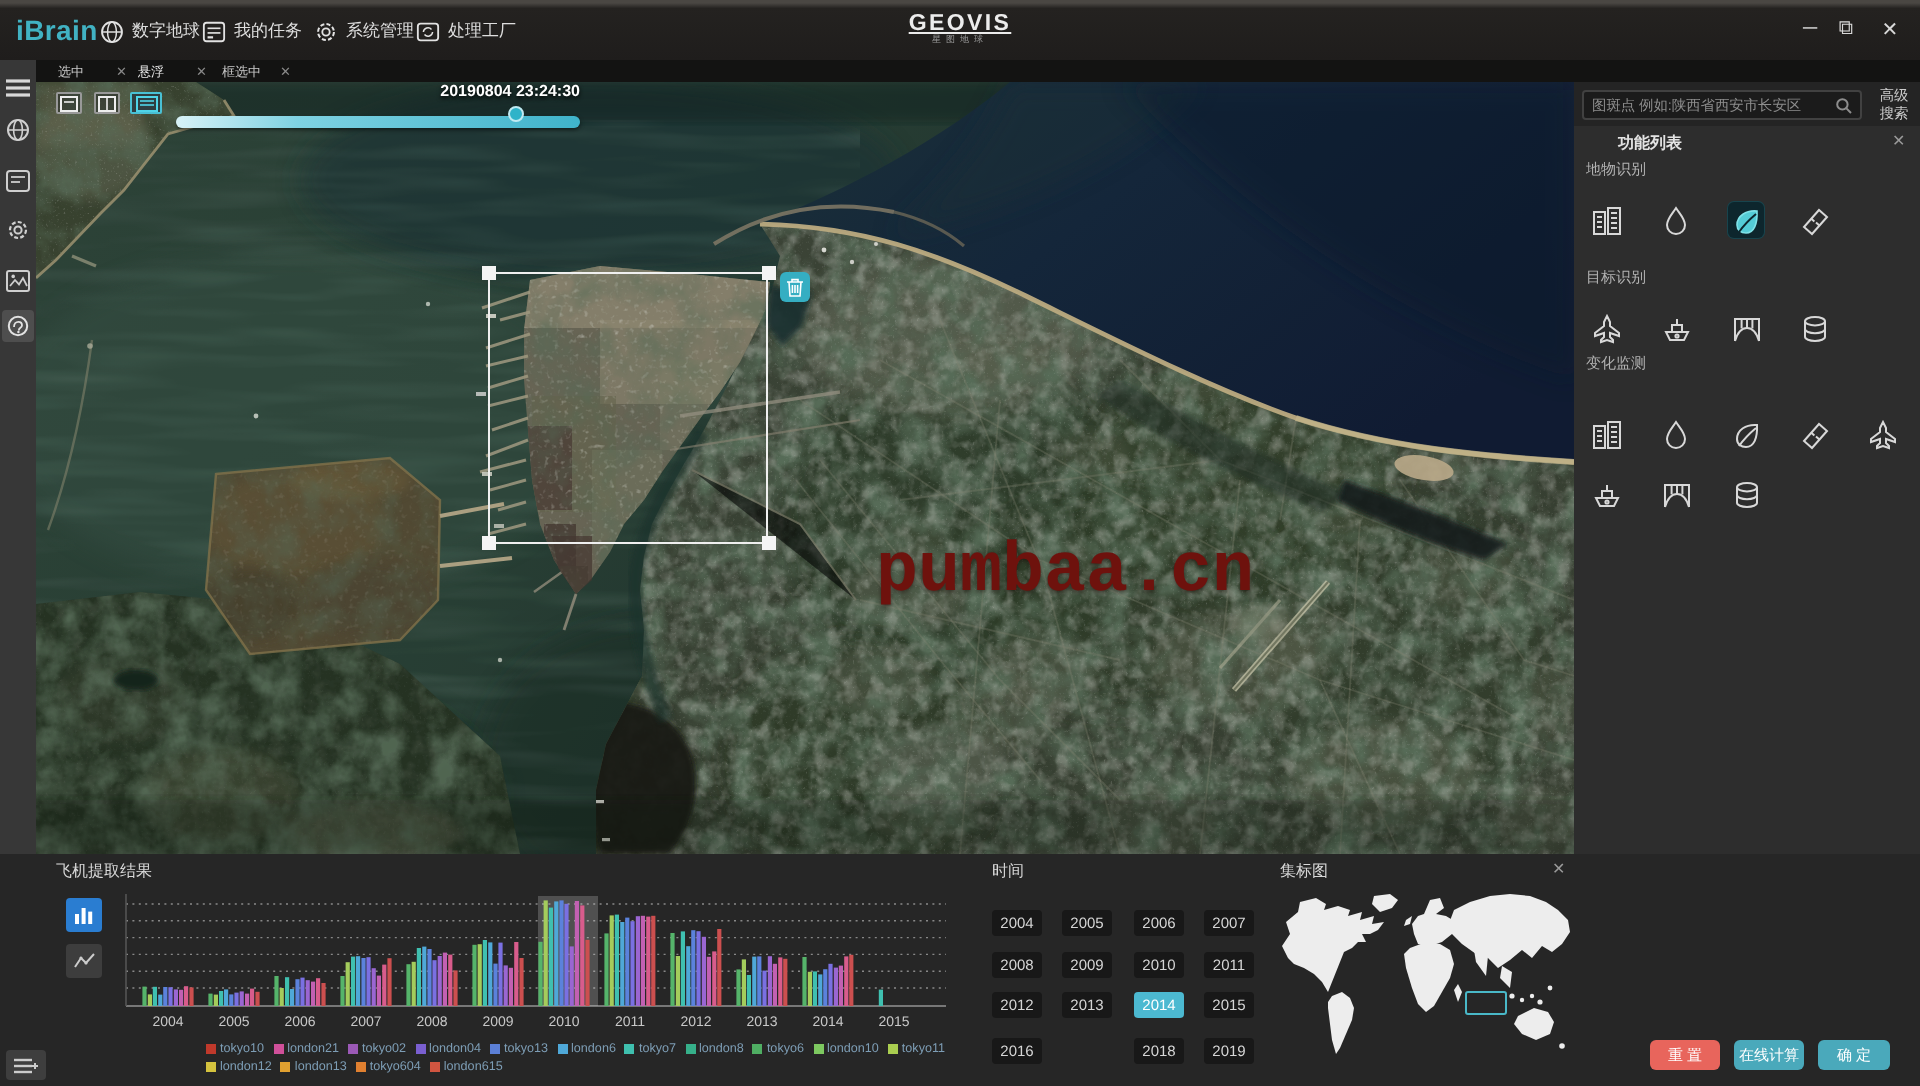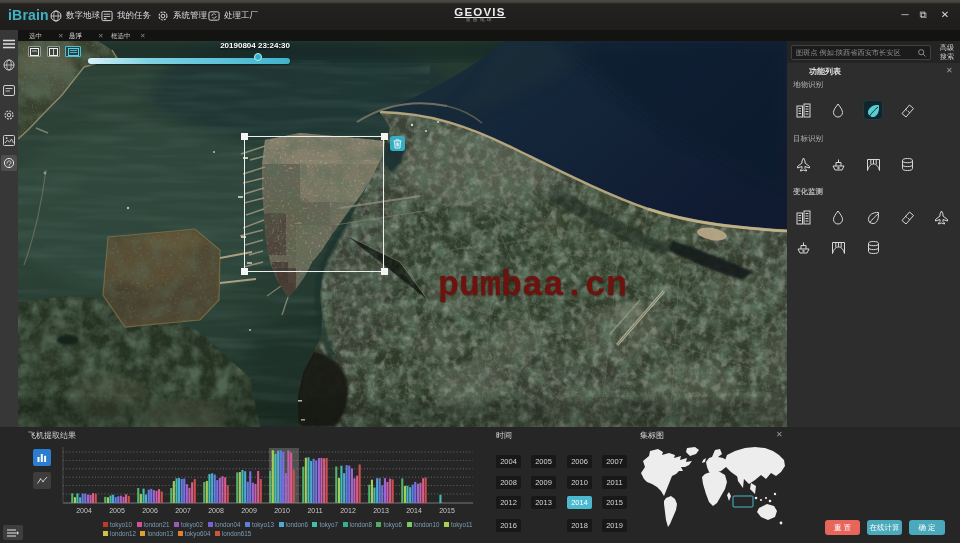--- a/index.html
+++ b/index.html
@@ -500,21 +500,21 @@
 <div class="ricon" style="left:77px; top:114px;">
         <svg width="15" height="15" viewBox="0 0 15 15">
           <use href="#ic-bridge"></use>
         </svg>
       </div>
 <div class="ricon" style="left:111px; top:114px;">
         <svg width="15" height="15" viewBox="0 0 15 15">
           <use href="#ic-tank"></use>
         </svg>
       </div>
-    <div class="rlabel" style="top:146px;font-weight:bold;">变化监测</div>
+    <div class="rlabel" style="top:136px;">变化监测</div>
     <div class="ricon" style="left:7px; top:167px;">
         <svg width="15" height="15" viewBox="0 0 15 15">
           <use href="#ic-build"></use>
         </svg>
       </div>
 <div class="ricon" style="left:42px; top:167px;">
         <svg width="15" height="15" viewBox="0 0 15 15">
           <use href="#ic-drop"></use>
         </svg>
       </div>

